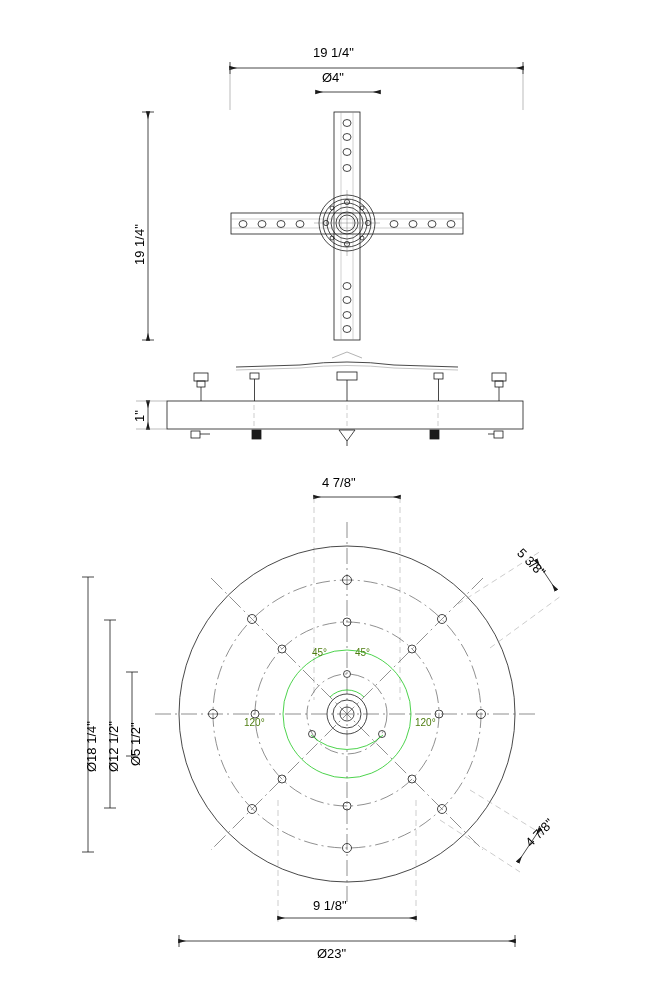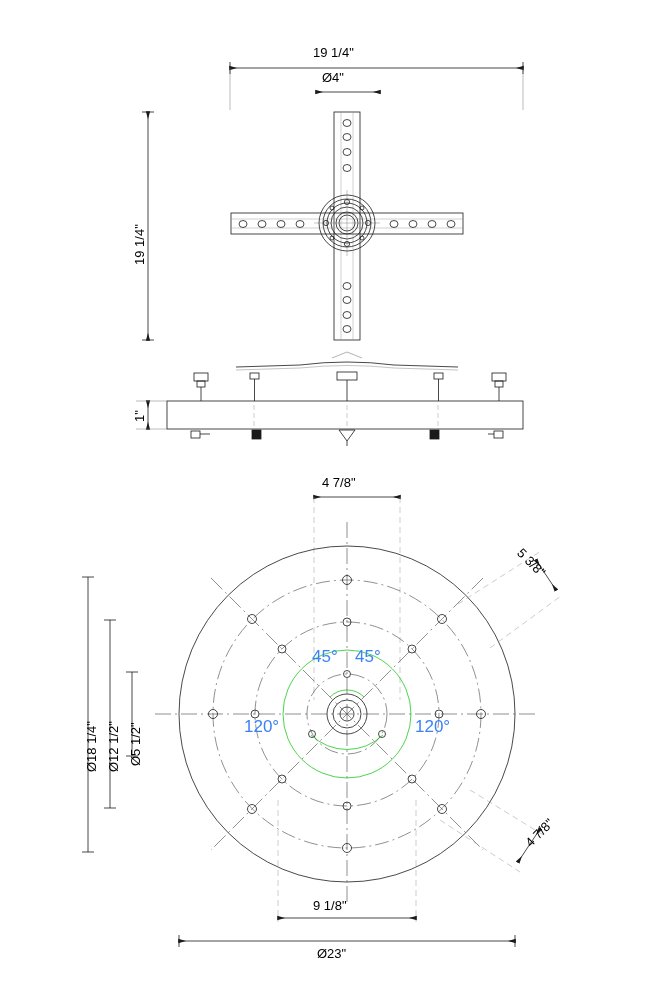--- a/index.html
+++ b/index.html
@@ -24,22 +24,22 @@
   }
   .dim-label {
     position: absolute;
     font-size: 13px;
     color: #000;
     white-space: nowrap;
     line-height: 1;
   }
   .ang-label {
     position: absolute;
-    font-size: 17px;
-    color: #3b82f6;
+    font-size: 10px;
+    color: #4d7c0f;
     white-space: nowrap;
     line-height: 1;
   }
   .rot-90 { transform: rotate(-90deg); transform-origin: 0 0; }
   .rot-p45 { transform: rotate(-45deg); transform-origin: 0 0; }
   .rot-m45 { transform: rotate(45deg); transform-origin: 0 0; }
 </style>
 </head>
 <body>
 

